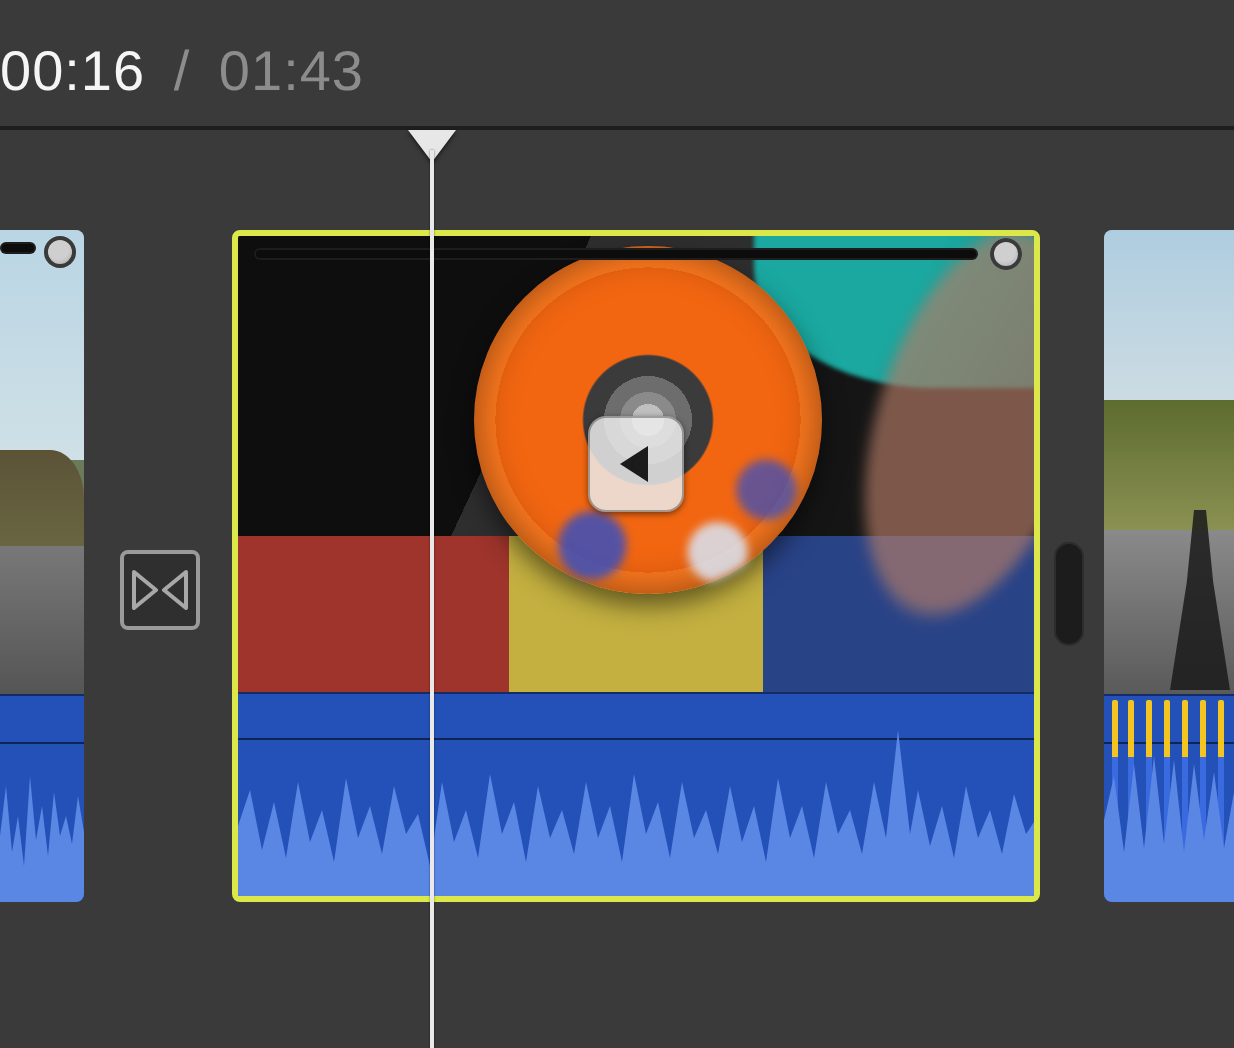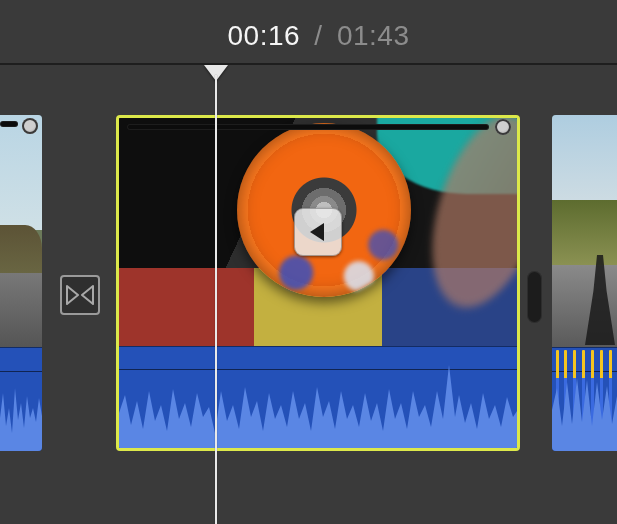--- a/index.html
+++ b/index.html
@@ -8,25 +8,23 @@
     background: #3a3a3a;
     font-family: -apple-system, "Helvetica Neue", Arial, sans-serif;
     position: relative;
   }
 
   
   .time-readout {
     position: absolute;
     left: 0; right: 0;
     top: 20px;
-    text-align: center;
     font-size: 28px;
     font-weight: 400;
     letter-spacing: 0.5px;
-    padding-left: 20px;
   }
   .time-readout .current { color: #f5f5f5; }
   .time-readout .sep    { color: #8c8c8c; margin: 0 6px; }
   .time-readout .total  { color: #8c8c8c; }
 
   
   .top-divider {
     position: absolute;
     left: 0; right: 0;
     top: 63px;

